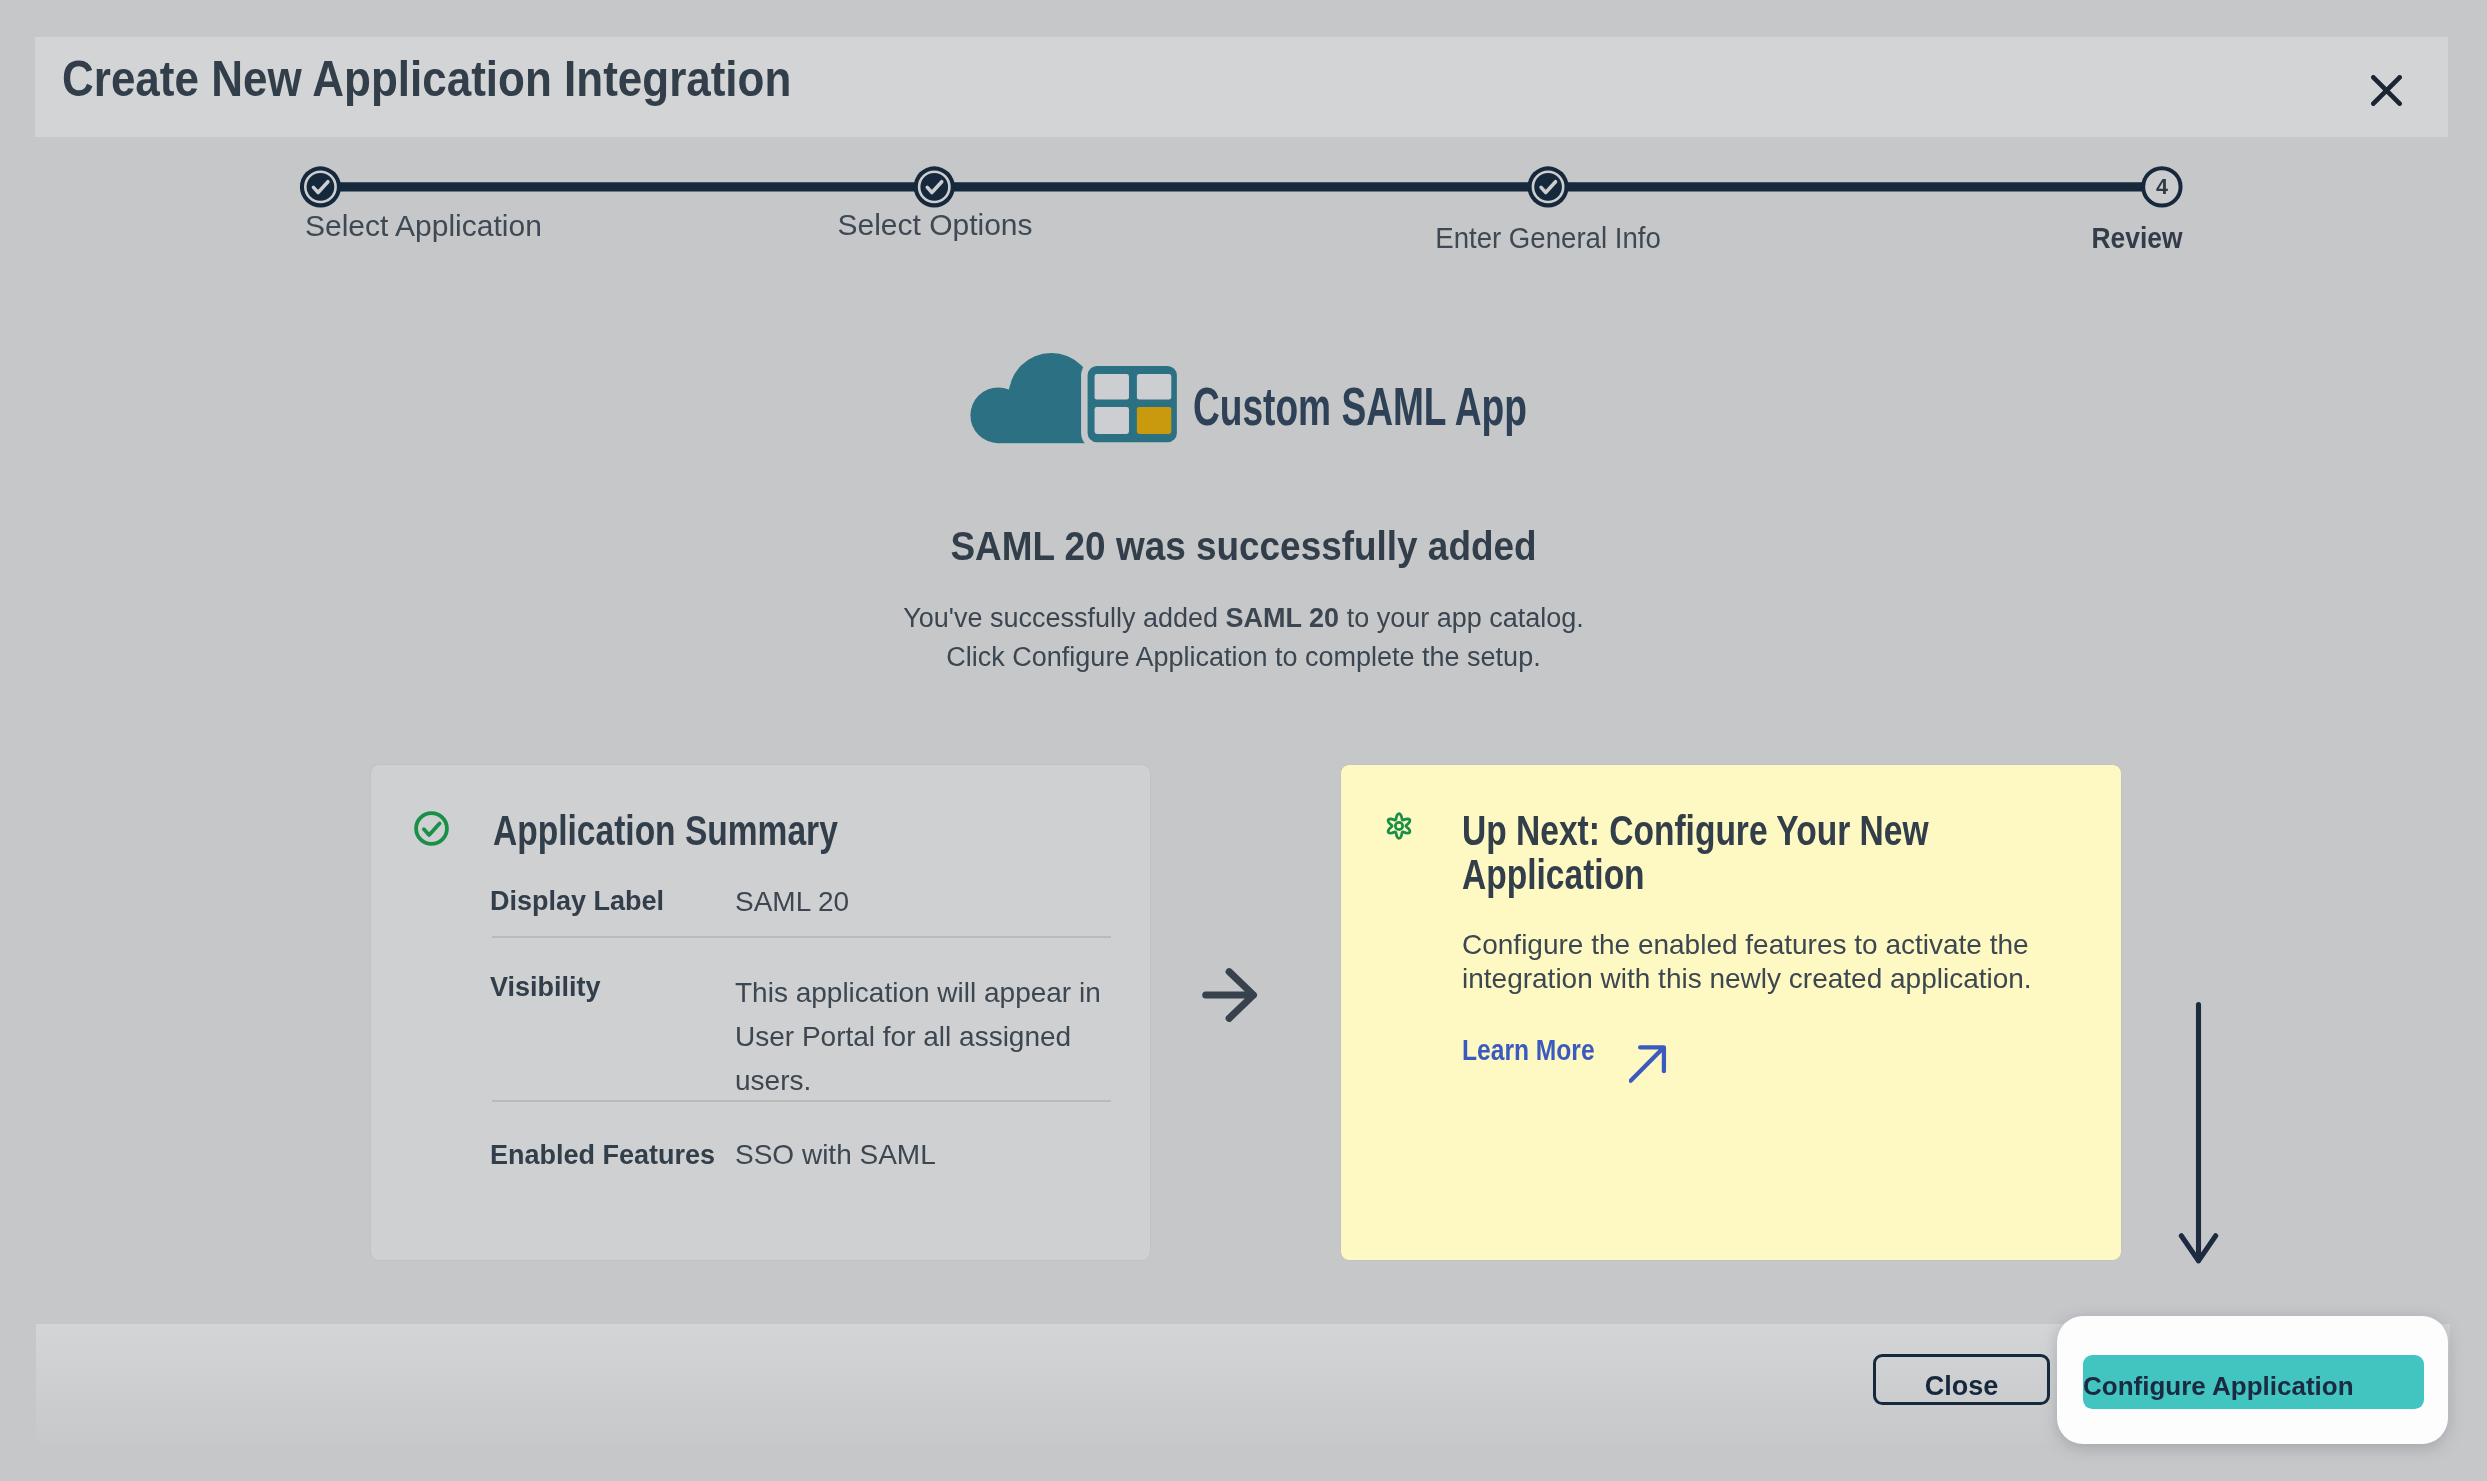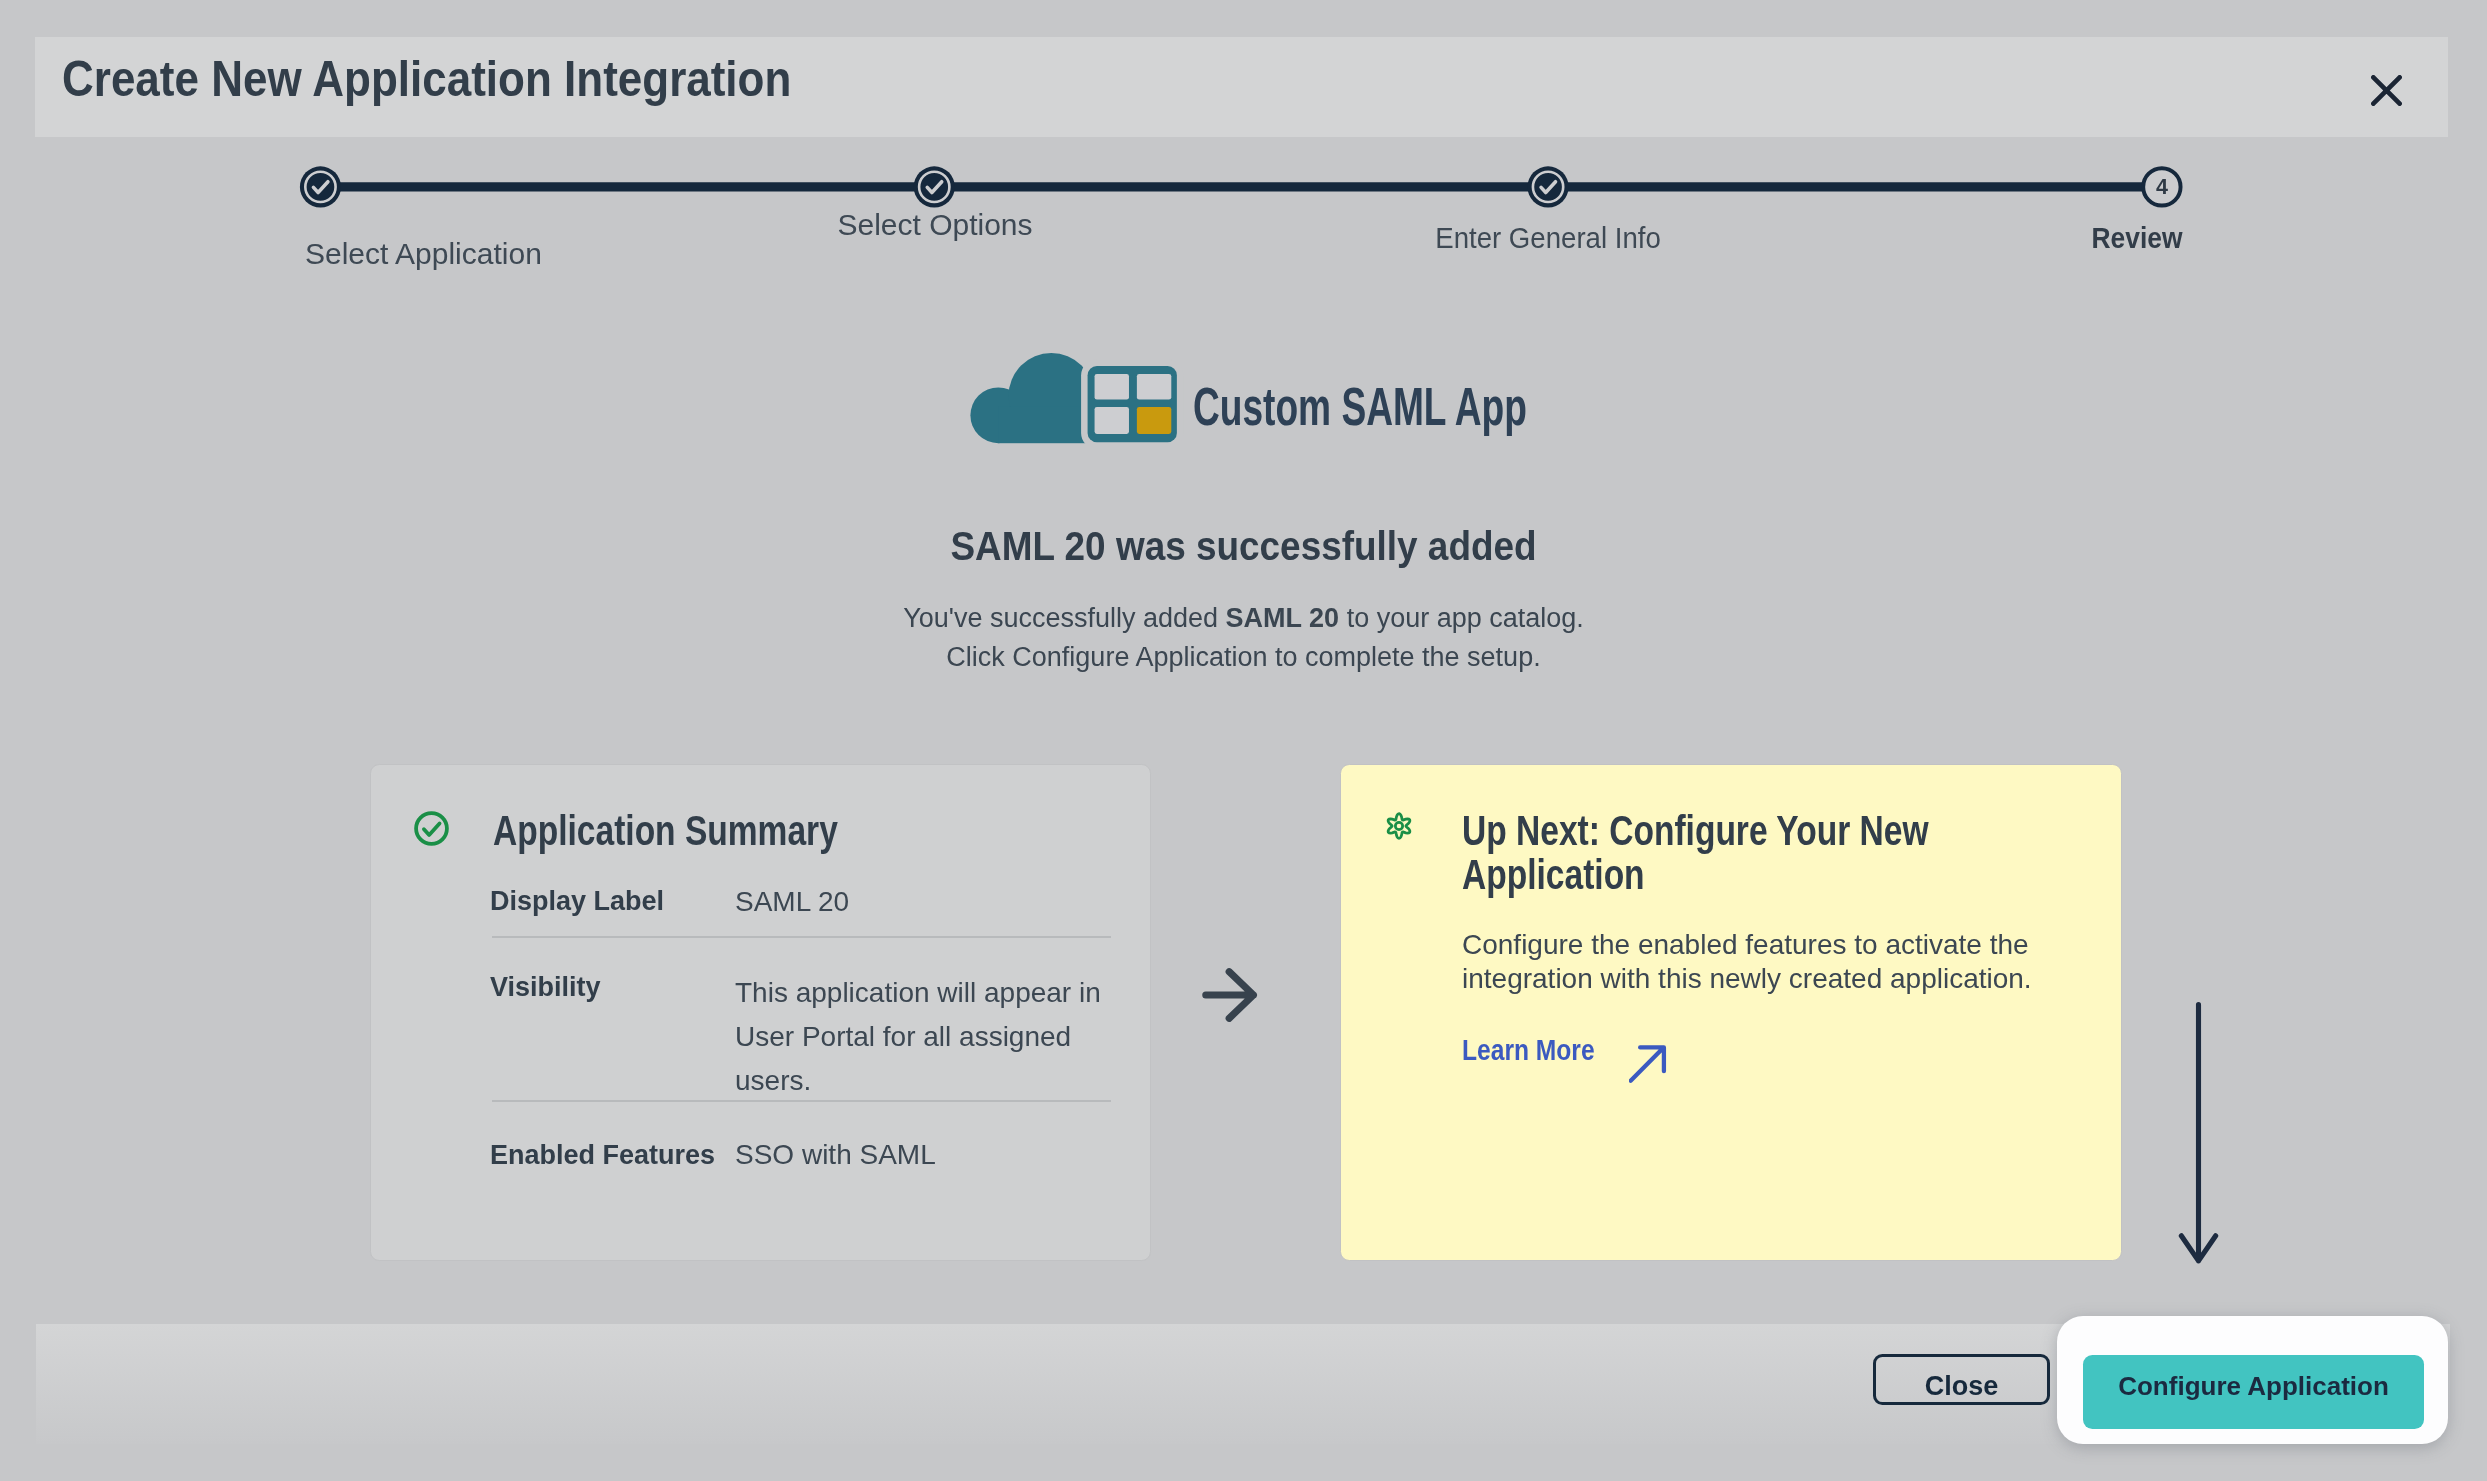--- a/index.html
+++ b/index.html
@@ -32,21 +32,21 @@
   <g>
     <circle cx="1657" cy="49" r="22" fill="#15283c"></circle>
     <circle cx="1657" cy="49" r="16.2" fill="none" stroke="#cdced0" stroke-width="2.8"></circle>
     <path d="M1649.5 49.5 L1654.5 55 L1665 43.5" stroke="#cdced0" stroke-width="3.8" fill="none" stroke-linecap="round" stroke-linejoin="round"></path>
   </g>
   <g>
     <circle cx="2314" cy="49" r="20" fill="#cbccce" stroke="#15283c" stroke-width="4.2"></circle>
     <text x="2314" y="57" text-anchor="middle" font-family="Liberation Sans" font-size="23" font-weight="bold" fill="#2f3a46">4</text>
   </g>
 </svg>
-<div class="abs" style="left:305px;top:237px;font-size:30px;color:#3e4954;white-space:nowrap">Select Application</div>
+<div class="abs" style="left:305px;top:209px;font-size:30px;color:#3e4954;white-space:nowrap">Select Application</div>
 <div class="abs ctr" style="left:935px;top:208px;font-size:30px;color:#3e4954;white-space:nowrap">Select Options</div>
 <div class="abs" style="left:1548px;top:221px;font-size:30px;color:#3e4954;white-space:nowrap;transform:translateX(-50%) scaleX(0.92)">Enter General Info</div>
 <div class="abs" style="left:2137px;top:221px;font-size:30px;font-weight:bold;color:#323d49;white-space:nowrap;transform:translateX(-50%) scaleX(0.88)">Review</div>
 
 <svg class="abs" style="left:967px;top:353px" width="217" height="93" viewBox="0 0 232 100">
   <circle cx="33" cy="67" r="30" fill="#2b7183"></circle>
   <circle cx="90" cy="46" r="46" fill="#2b7183"></circle>
   <rect x="33" y="58" width="106" height="39" fill="#2b7183"></rect>
   <rect x="122" y="7" width="110" height="96" rx="17" fill="#c6c7c9"></rect>
   <rect x="129" y="14" width="96" height="82" rx="10" fill="#2b7183"></rect>
@@ -96,14 +96,14 @@
 <svg class="abs" style="left:2166px;top:1002px" width="65" height="267" viewBox="0 0 70 286">
   <path d="M35 2 L35 278 M16.5 251 L35 278 L53.5 251" stroke="#1d2b40" stroke-width="5.5" fill="none" stroke-linecap="round" stroke-linejoin="round"></path>
 </svg>
 
 <div class="abs" style="left:36px;top:1324px;width:2414px;height:120px;background:linear-gradient(#d4d5d6,#c7c8ca)"></div>
 
 <div class="abs" style="left:2057px;top:1316px;width:391px;height:128px;border-radius:26px;background:#fdfdfe;box-shadow:0 3.7px 15px rgba(120,124,132,0.45)"></div>
 
 <div class="abs" style="left:1873px;top:1354px;width:177px;height:51px;border:3.7px solid #16293c;border-radius:9.3px;font-size:27px;font-weight:bold;color:#16293c;text-align:center;line-height:58px">Close</div>
 
-<div class="abs" style="left:2083px;top:1355px;width:341px;height:74px;border-radius:9.3px;background:#42c4c1;font-size:26px;font-weight:bold;color:#1b2a40;text-align:center;line-height:63px">Configure Application</div>
+<div class="abs" style="left:2083px;top:1355px;width:341px;height:54px;border-radius:9.3px;background:#42c4c1;font-size:26px;font-weight:bold;color:#1b2a40;line-height:63px">Configure Application</div>
 
 
 </body></html>

